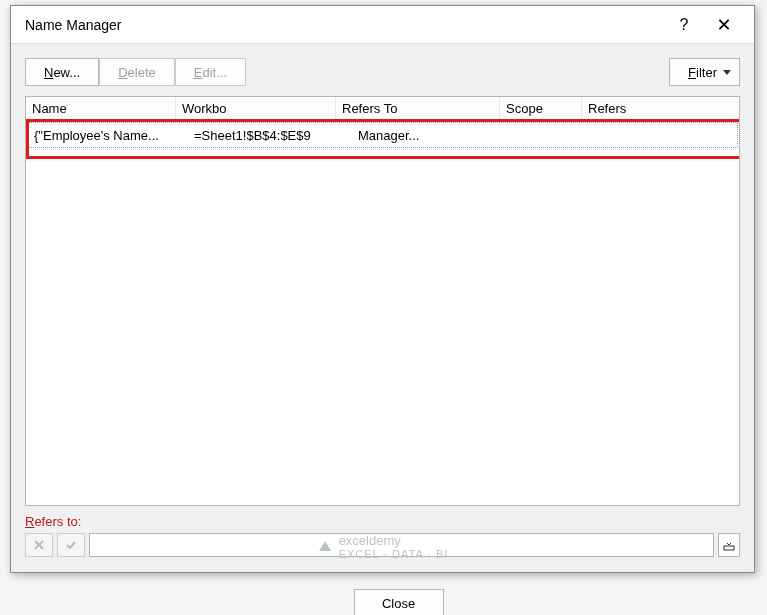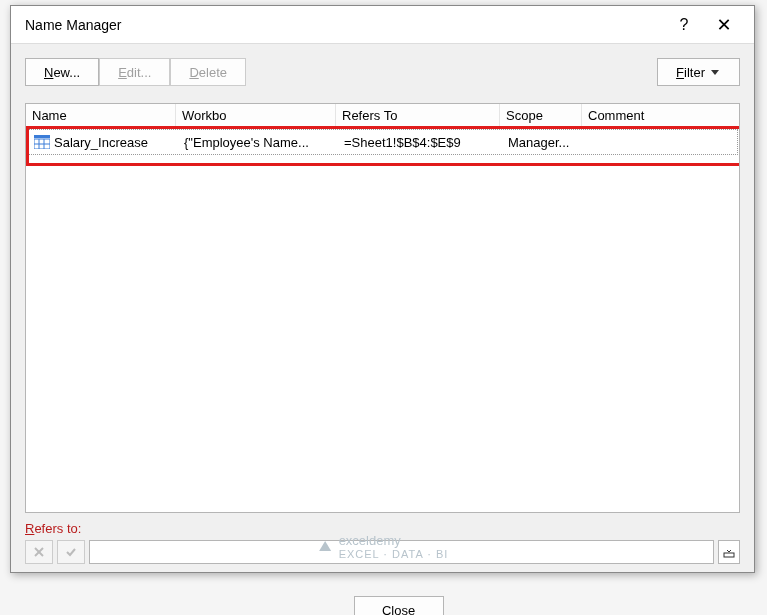--- a/index.html
+++ b/index.html
@@ -6,23 +6,23 @@
 body { background: #f5f5f5; width: 767px; height: 615px; position: relative; }
 .dialog { position: absolute; left: 10px; top: 5px; width: 745px; height: 568px; background: #f0f0f0; border: 1px solid #888; box-shadow: 2px 2px 8px rgba(0,0,0,0.3); }
 .titlebar { height: 38px; display: flex; align-items: center; padding: 0 10px 0 14px; background: #fff; border-bottom: 1px solid #ddd; }
 .titlebar .title { flex: 1; font-size: 14px; }
 .titlebar .help, .titlebar .close { width: 40px; height: 38px; display: flex; align-items: center; justify-content: center; font-size: 16px; background: transparent; border: none; cursor: pointer; }
 .titlebar .close { font-size: 18px; }
 .topbtns { display: flex; padding: 14px 14px 10px 14px; align-items: center; }
 .btn { height: 28px; padding: 0 18px; background: #fdfdfd; border: 1px solid #b5b5b5; cursor: pointer; font-size: 13px; }
 .btn.disabled { color: #a0a0a0; border-color: #ccc; cursor: default; }
 .spacer { flex: 1; }
-.filter-btn { padding-right: 20px; display: flex; align-items: center; gap: 6px; }
+.filter-btn { padding-right: 8px; display: flex; align-items: center; gap: 6px; }
 .caret { width: 0; height: 0; border-left: 4px solid transparent; border-right: 4px solid transparent; border-top: 5px solid #333; }
-.listwrap { margin: 7px 14px; border: 1px solid #b5b5b5; background: #fff; height: 410px; position: relative; overflow: hidden; }
+.listwrap { margin: 0 14px; border: 1px solid #b5b5b5; background: #fff; height: 410px; position: relative; overflow: hidden; }
 .listhdr { display: flex; height: 24px; border-bottom: 1px solid #d5d5d5; background: #fdfdfd; }
 .listhdr > div { padding: 4px 6px; border-right: 1px solid #e5e5e5; font-size: 13px; }
 .col-name { width: 150px; }
 .col-value { width: 160px; }
 .col-refers { width: 164px; }
 .col-scope { width: 82px; }
 .col-comment { flex: 1; border-right: none !important; }
 .listbody { position: relative; }
 .row { display: flex; height: 26px; align-items: center; border: 1px dotted #999; margin: 1px; }
 .row > div { padding: 0 6px; font-size: 13px; white-space: nowrap; overflow: hidden; text-overflow: clip; }
@@ -46,50 +46,40 @@
 
 <div class="dialog">
   <div class="titlebar">
     <span class="title">Name Manager</span>
     <button class="help">?</button>
     <button class="close">✕</button>
   </div>
 
   <div class="topbtns">
     <button class="btn"><u class="ak">N</u><span>ew...</span></button>
+    <button class="btn disabled"><u class="ak">D</u>elete</button>
     <button class="btn disabled"><u class="ak">E</u>dit...</button>
-    <button class="btn disabled"><u class="ak">D</u>elete</button>
     <div class="spacer"></div>
     <button class="btn filter-btn">
       <span><u class="ak">F</u>ilter</span>
       <span class="caret"></span>
     </button>
   </div>
 
   <div class="listwrap">
     <div class="highlight"></div>
     <div class="listhdr">
       <div class="col-name">Name</div>
       <div class="col-value">Workbo</div>
       <div class="col-refers">Refers To</div>
       <div class="col-scope">Scope</div>
-      <div class="col-comment">Comment</div>
+      <div class="col-comment">Refers</div>
     </div>
     <div class="listbody">
       <div class="row">
-        <div class="col-name">
-          <svg class="tblicon" viewBox="0 0 16 14">
-              <rect x="0" y="0" width="16" height="3" fill="#3b7dd8"></rect>
-              <rect x="0" y="4" width="16" height="10" fill="none" stroke="#3b7dd8" stroke-width="1"></rect>
-              <line x1="5" y1="4" x2="5" y2="14" stroke="#3b7dd8"></line>
-              <line x1="10" y1="4" x2="10" y2="14" stroke="#3b7dd8"></line>
-              <line x1="0" y1="9" x2="16" y2="9" stroke="#3b7dd8"></line>
-            </svg>
-          <span>Salary_Increase</span>
-        </div>
         <div class="col-value">{"Employee's Name...</div>
         <div class="col-refers">=Sheet1!$B$4:$E$9</div>
         <div class="col-scope">Manager...</div>
         <div class="col-comment"></div>
       </div>
     </div>
   </div>
 
   <div class="refersrow">
     <span class="lbl"><u class="ak">R</u>efers to:</span>

